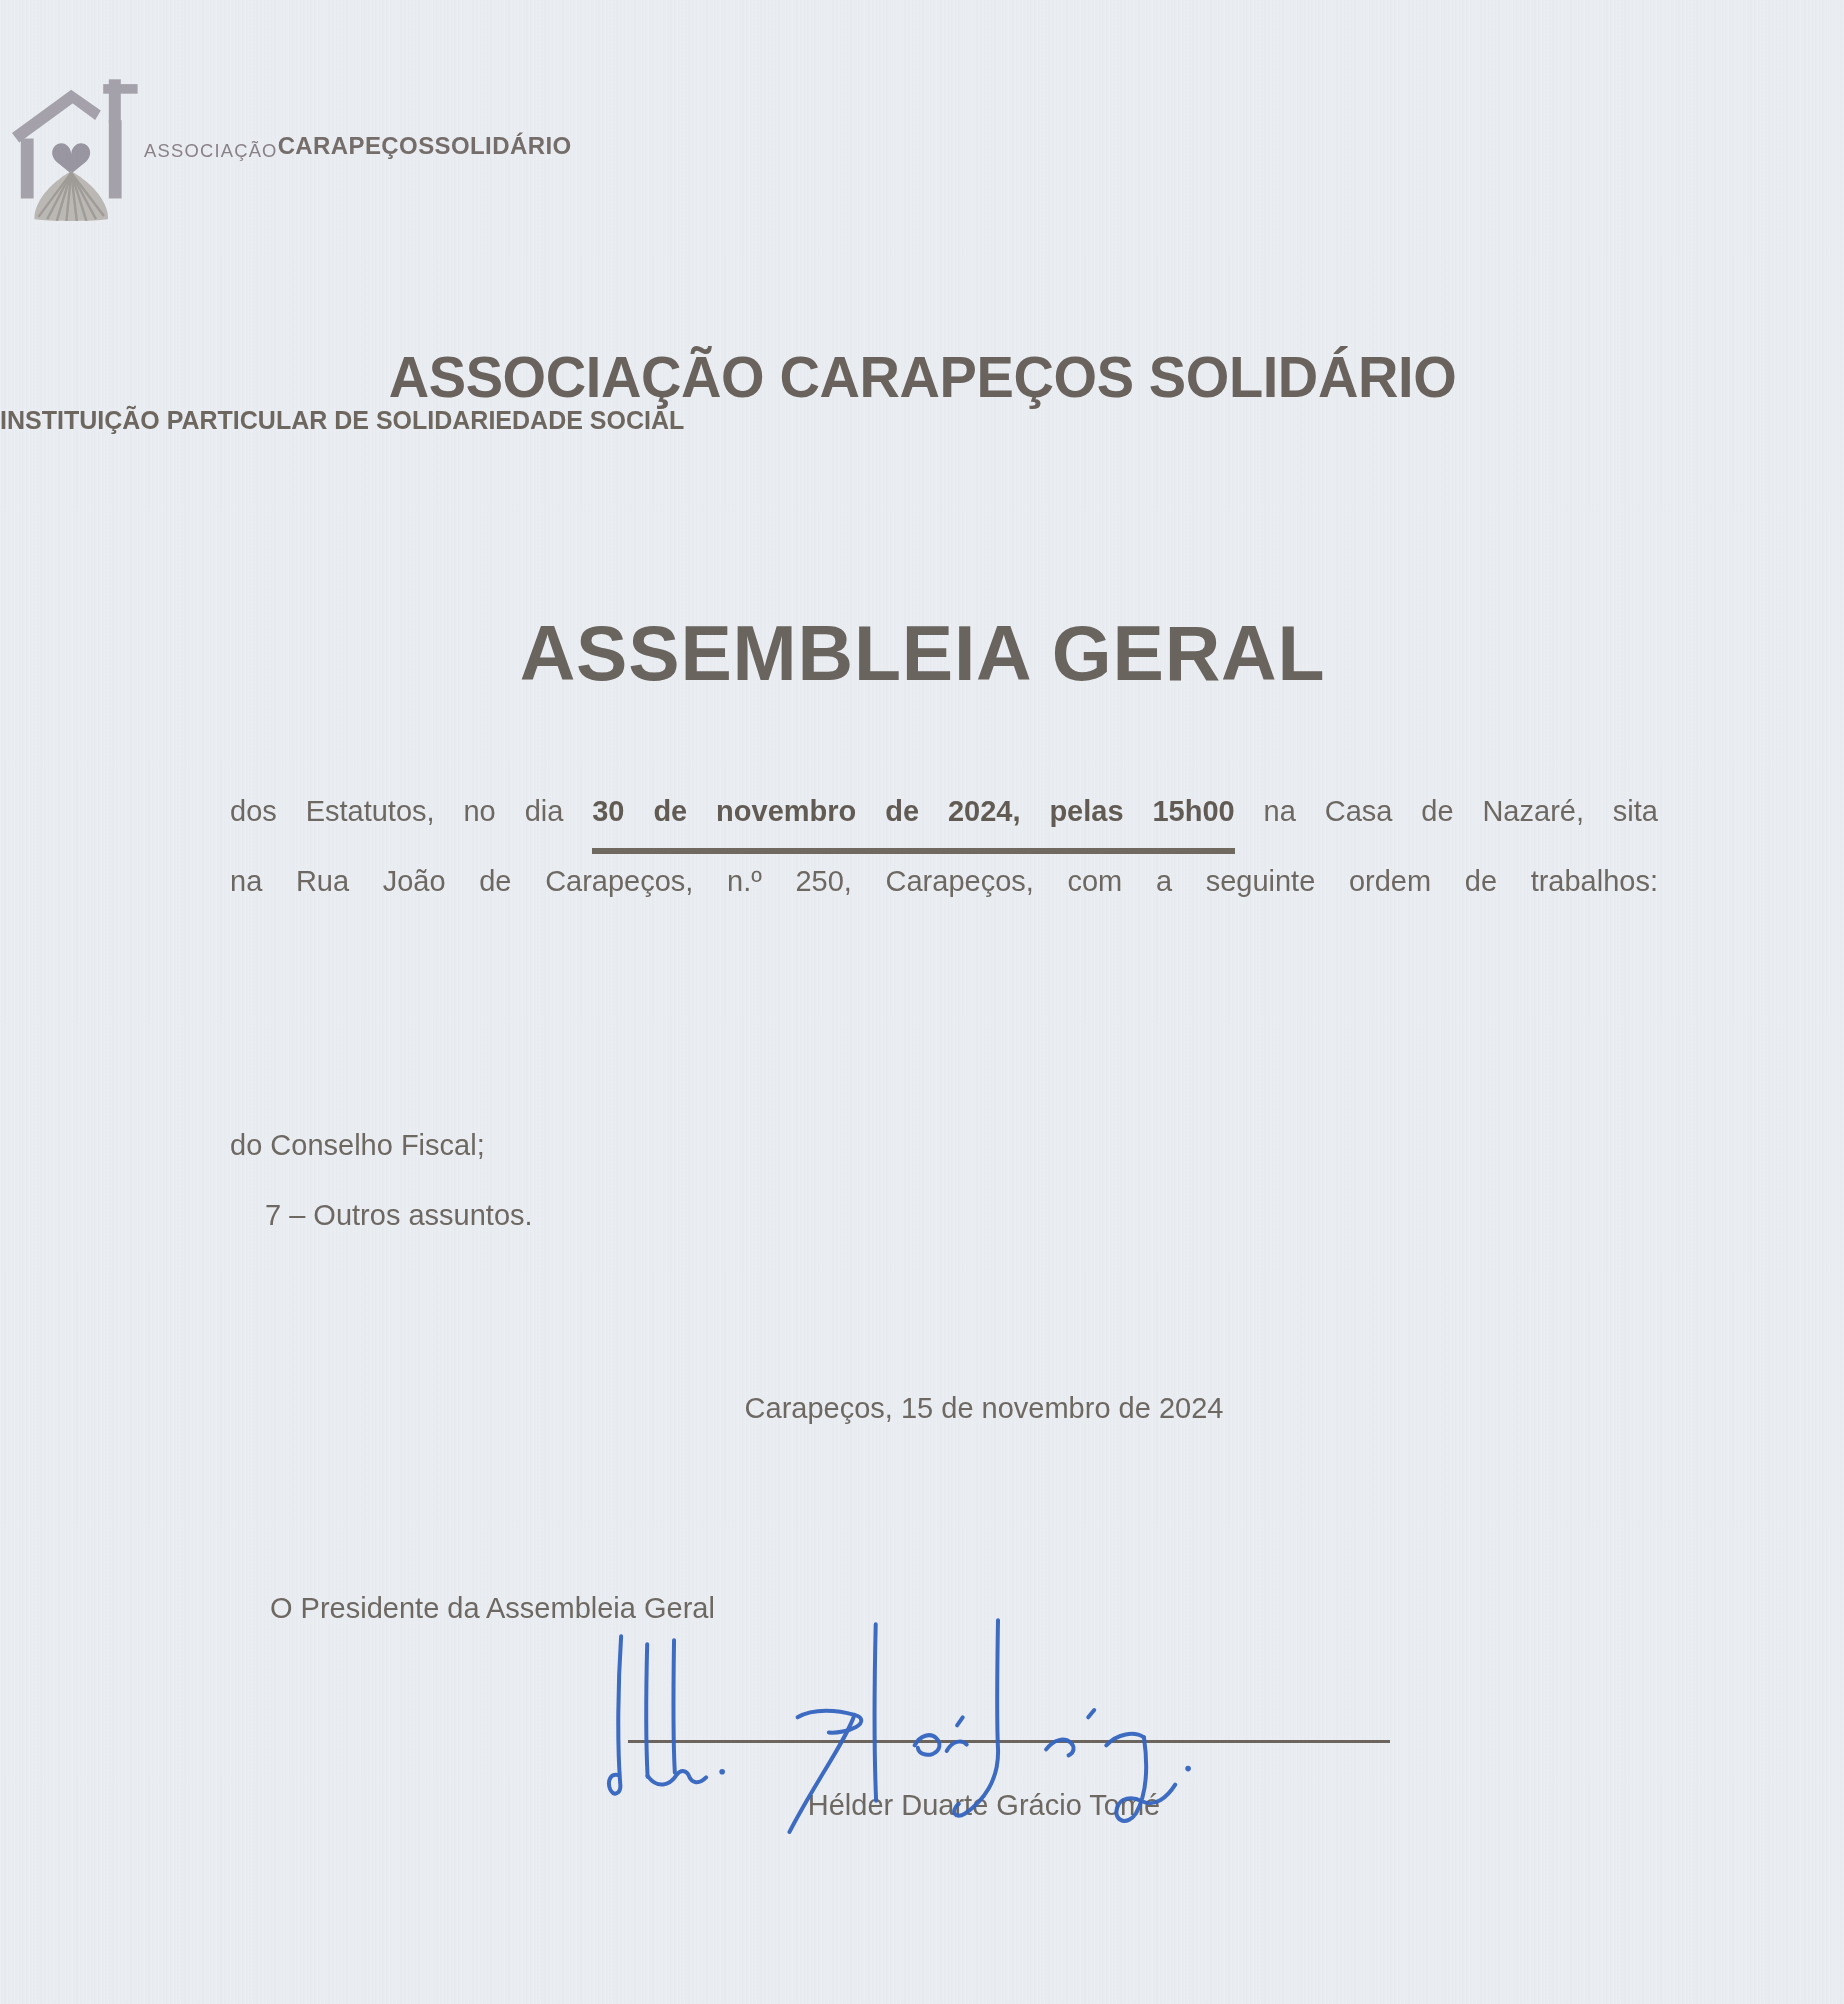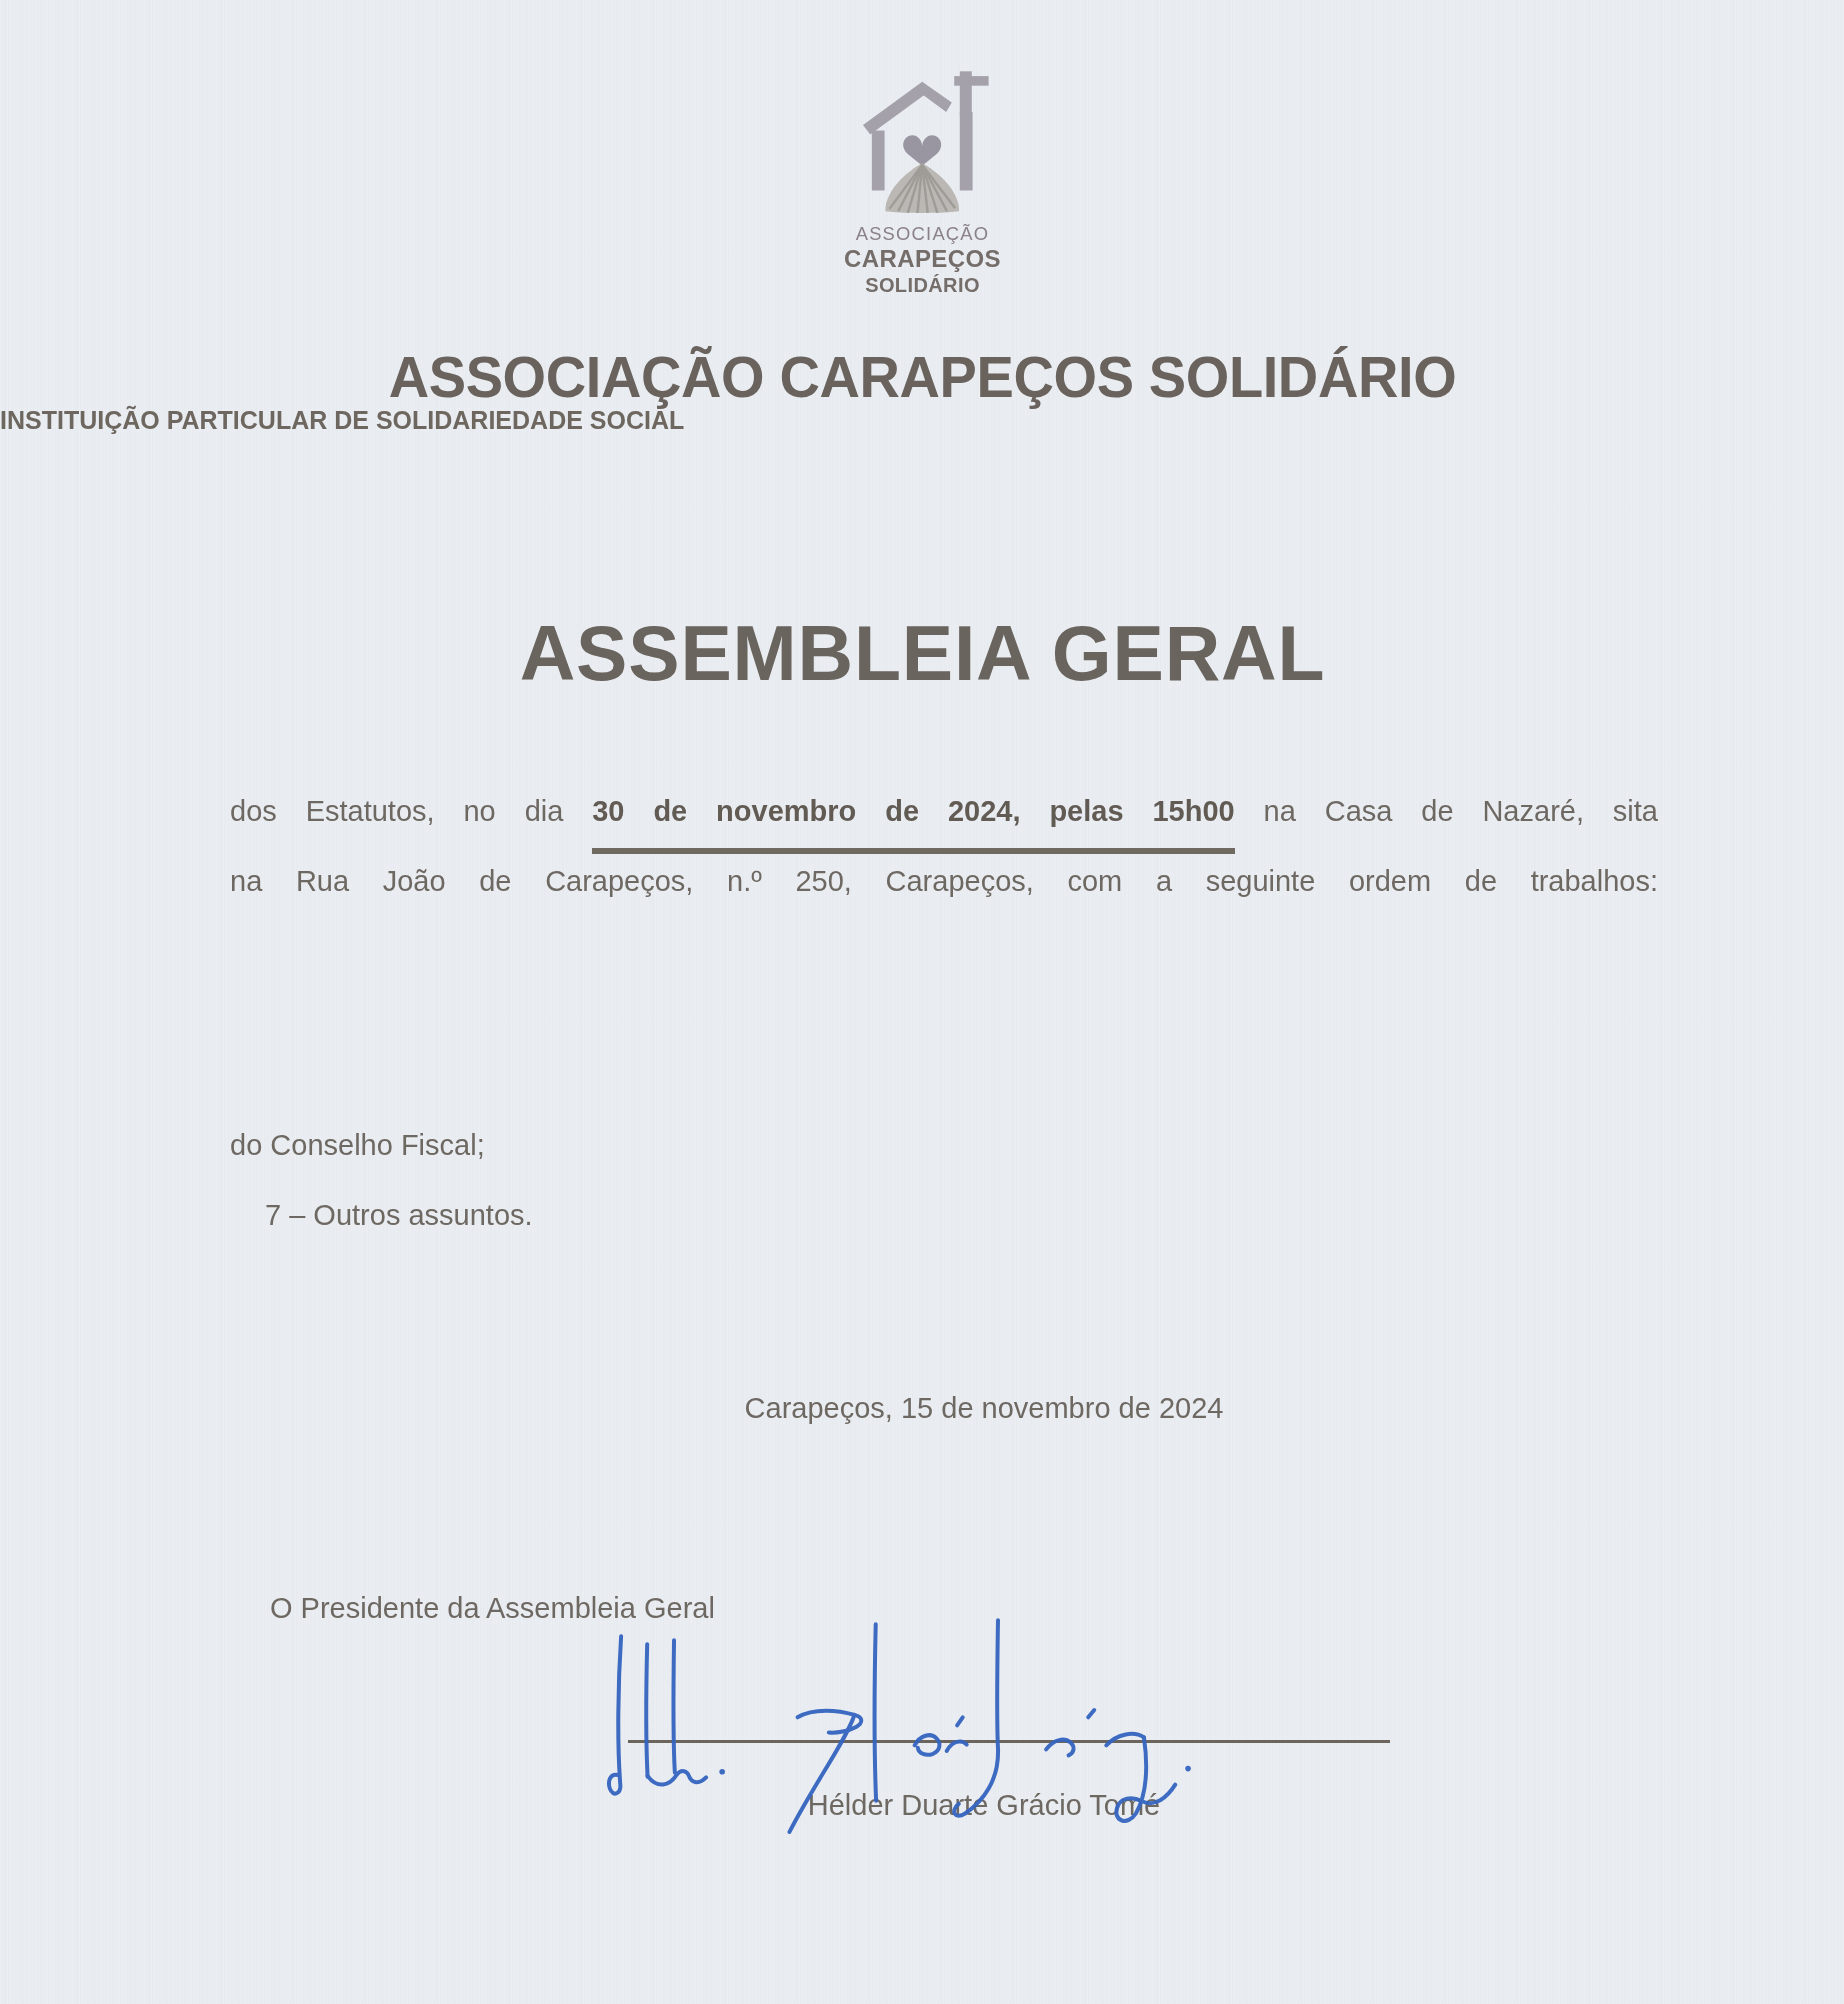--- a/index.html
+++ b/index.html
@@ -16,28 +16,28 @@
     content: "";
     position: absolute; inset: 0;
     background:
       repeating-linear-gradient(90deg, rgba(255,255,255,0.07) 0 0.8px, rgba(0,0,0,0.008) 0.8px 2px, transparent 2px 3.6px);
     pointer-events: none;
   }
   .abs { position: absolute; }
 
   
   .logo-wrap {
-    top: 64px; left: 0; width: 100%;
-    display: flex; flex-direction: column; align-items: center;
+    top: 72px; left: 0; width: 100%;
+    display: flex; align-items: center;
     text-align: center;
   }
   .logo-graphic { width: 144px; height: 149px; opacity: 0.88; }
   .logo-l1 { margin-top: 10.4px; font-size: 18.4px; line-height: 22.5px; letter-spacing: 1.2px; color: #8a8188; font-weight: 400; }
   .logo-l2 { font-size: 24px; line-height: 26.5px; font-weight: 700; color: #746d6a; letter-spacing: 0.4px; }
-  .logo-l3 { font-size: 20px; line-height: 26.5px; font-weight: 700; color: #746d6a; letter-spacing: 0.4px; }
+  .logo-l3 { font-size: 24px; line-height: 26.5px; font-weight: 700; color: #746d6a; letter-spacing: 0.4px; }
 
   
   .org-title {
     top: 347px; left: 0; width: 100%;
     text-align: center;
     font-size: 56px; line-height: 60px; font-weight: 700;
     color: #6a635d; letter-spacing: -0.4px;
     transform: scaleY(1.04);
   }
   .org-sub {

